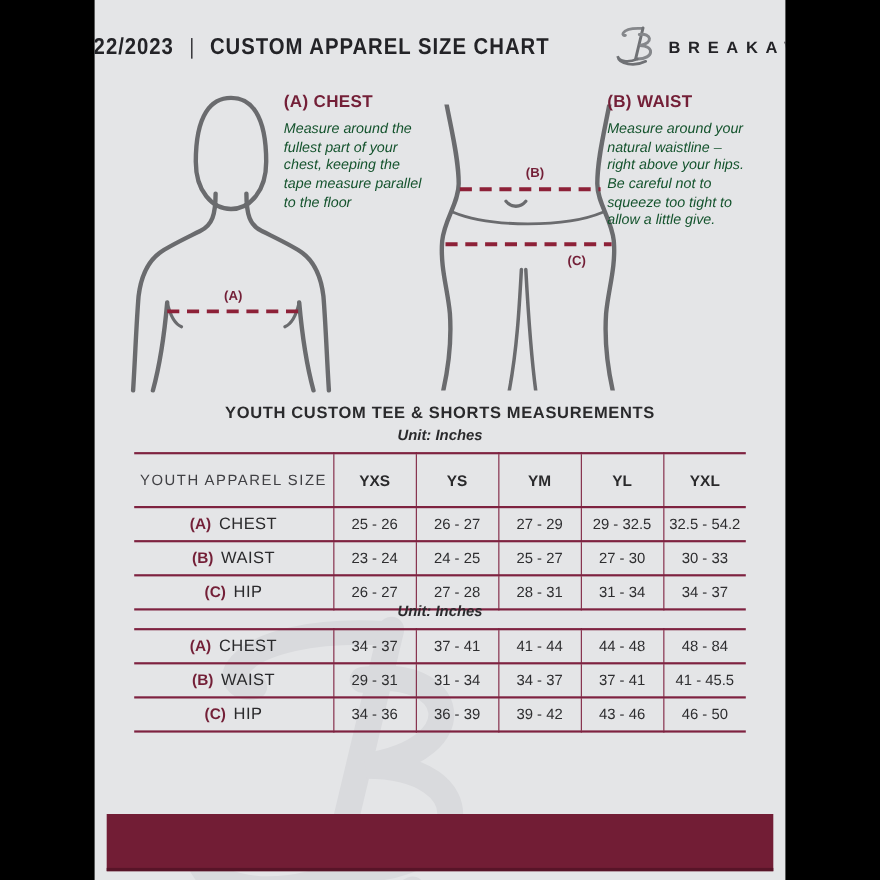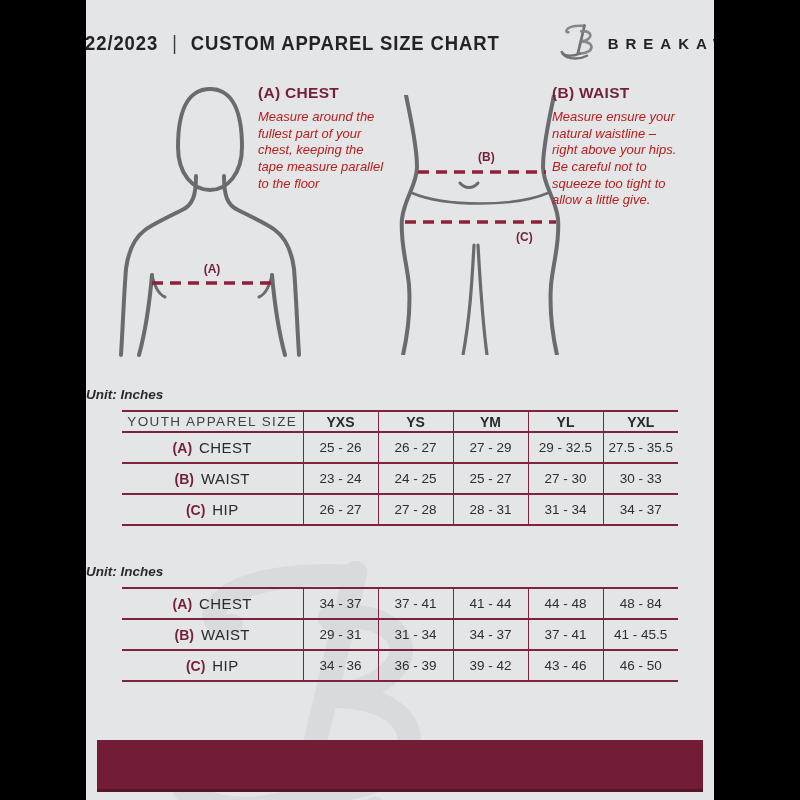--- a/index.html
+++ b/index.html
@@ -19,46 +19,46 @@
   .hleft{display:flex;align-items:center;gap:14px;transform:scaleX(.88);transform-origin:center;}
   .hseason,.htitle{
     font-weight:bold;font-size:21px;letter-spacing:1px;color:#232327;white-space:nowrap;
   }
   .hsep{font-size:20px;color:#3a3a3e;font-weight:normal;padding:0 2px;}
   .brand{display:flex;align-items:center;gap:10px;}
   .brandname{font-weight:bold;font-size:15px;letter-spacing:7px;color:#232327;white-space:nowrap;}
   
   .guide-head{font-weight:bold;font-size:15.5px;color:#731f37;letter-spacing:.3px;margin:0 0 7px 0;}
   .guide-body{
-    font-style:italic;font-size:13px;line-height:1.28;color:#b91c1c;
+    font-style:italic;font-size:13px;line-height:1.28;color:#14532d;
     white-space:pre-line;margin:0;font-weight:500;
   }
   .block{position:absolute;z-index:2;}
   .blockA{left:172px;top:84px;width:160px;}
   .blockB{left:466px;top:84px;width:160px;}
   .blockC{left:466px;top:218px;width:162px;}
   svg.fig{position:absolute;z-index:1;}
   .figTorso{left:25px;top:77px;}
   .figLower{left:304px;top:95px;}
   .mlabel{font:bold 12px "Liberation Sans",sans-serif;fill:#731f37;}
   
   .tsection{position:absolute;left:0;width:628px;z-index:2;}
   .tsec-youth{top:367px;}
   .tsec-adult{top:544px;}
   .tbl-title{text-align:center;font-weight:bold;font-size:15px;letter-spacing:.6px;color:#2a2a2c;}
-  .tbl-unit{font-style:italic;font-weight:bold;font-size:13.5px;color:#2a2a2c;margin-top:20px;}
+  .tbl-unit{text-align:center;font-style:italic;font-weight:bold;font-size:13.5px;color:#2a2a2c;margin-top:4px;}
   table.size-table{
     border-collapse:collapse;table-layout:fixed;width:556px;margin:8px 0 0 36px;
     background:transparent;
   }
   table.size-table td{padding:0;text-align:center;vertical-align:middle;}
   table.size-table col.c0{width:181px;}
   table.size-table col.cv{width:75px;}
   table.size-table tr{height:31px;border-top:2px solid #7e2240;}
-  table.size-table tr.hdr{height:21px;}
+  table.size-table tr.hdr{height:49px;}
   table.size-table tr:last-child{border-bottom:2px solid #7e2240;}
   table.size-table td + td{border-left:1.5px solid #7e2240;}
   td.lab{text-align:left;padding-left:14px;}
   .hdr td.lab{font-size:13.5px;letter-spacing:1.4px;color:#404044;font-weight:normal;}
   .hdr td{font-weight:bold;font-size:14px;color:#2a2a2c;}
   td.val{font-size:13.5px;color:#2e2e30;}
   .rk{font-weight:bold;color:#731f37;font-size:14px;margin-right:7px;}
   .rl{font-size:15px;color:#2a2a2c;letter-spacing:.4px;}
   
   .watermark{position:absolute;left:46px;top:530px;z-index:0;}
@@ -123,40 +123,41 @@
   <div class="block blockA">
     <p class="guide-head">(A) CHEST</p>
     <p class="guide-body">Measure around the
 fullest part of your
 chest, keeping the
 tape measure parallel
 to the floor</p>
   </div>
   <div class="block blockB">
     <p class="guide-head">(B) WAIST</p>
-    <p class="guide-body">Measure ensure your
+    <p class="guide-body">Measure around your
 natural waistline –
 right above your hips.
 Be careful not to
 squeeze too tight to
 allow a little give.</p>
   </div>
 
   <div class="watermark">
     <svg width="330" height="300" viewBox="0 0 50 46" fill="none">
       <g stroke="#d9dadd" stroke-linecap="round">
         <path d="M33,7 C24,6.5 15,8 12.5,12 C11.5,13.5 13,15 15,14.5" stroke-width="3.4"></path>
         <path d="M34,6.5 L26,40" stroke-width="3.6"></path>
         <path d="M30,13.5 C43,11.5 46,23 30.5,25.5 C47,25.5 46,40 28,40" stroke-width="3.6"></path>
         <path d="M28,40 C17,44.5 8.5,42.5 6.5,37 C8,46 25,48.5 37,42.5" stroke-width="3.2"></path>
       </g>
     </svg>
   </div>
 
   <div class="tsection tsec-youth">
+    <div class="tbl-title">YOUTH CUSTOM TEE &amp; SHORTS MEASUREMENTS</div>
     <div class="tbl-unit">Unit: Inches</div>
     <table class="size-table">
       <colgroup>
           <col class="c0">
           <col class="cv">
           <col class="cv">
           <col class="cv">
           <col class="cv">
           <col class="cv">
         </colgroup>
@@ -168,21 +169,21 @@
         <td>YM</td>
         <td>YL</td>
         <td>YXL</td>
       </tr>
       <tr>
         <td class="lab"><span class="rk">(A)</span><span class="rl">CHEST</span></td>
         <td class="val">25 - 26</td>
         <td class="val">26 - 27</td>
         <td class="val">27 - 29</td>
         <td class="val">29 - 32.5</td>
-        <td class="val">27.5 - 35.5</td>
+        <td class="val">32.5 - 54.2</td>
       </tr>
       <tr>
         <td class="lab"><span class="rk">(B)</span><span class="rl">WAIST</span></td>
         <td class="val">23 - 24</td>
         <td class="val">24 - 25</td>
         <td class="val">25 - 27</td>
         <td class="val">27 - 30</td>
         <td class="val">30 - 33</td>
       </tr>
       <tr>

